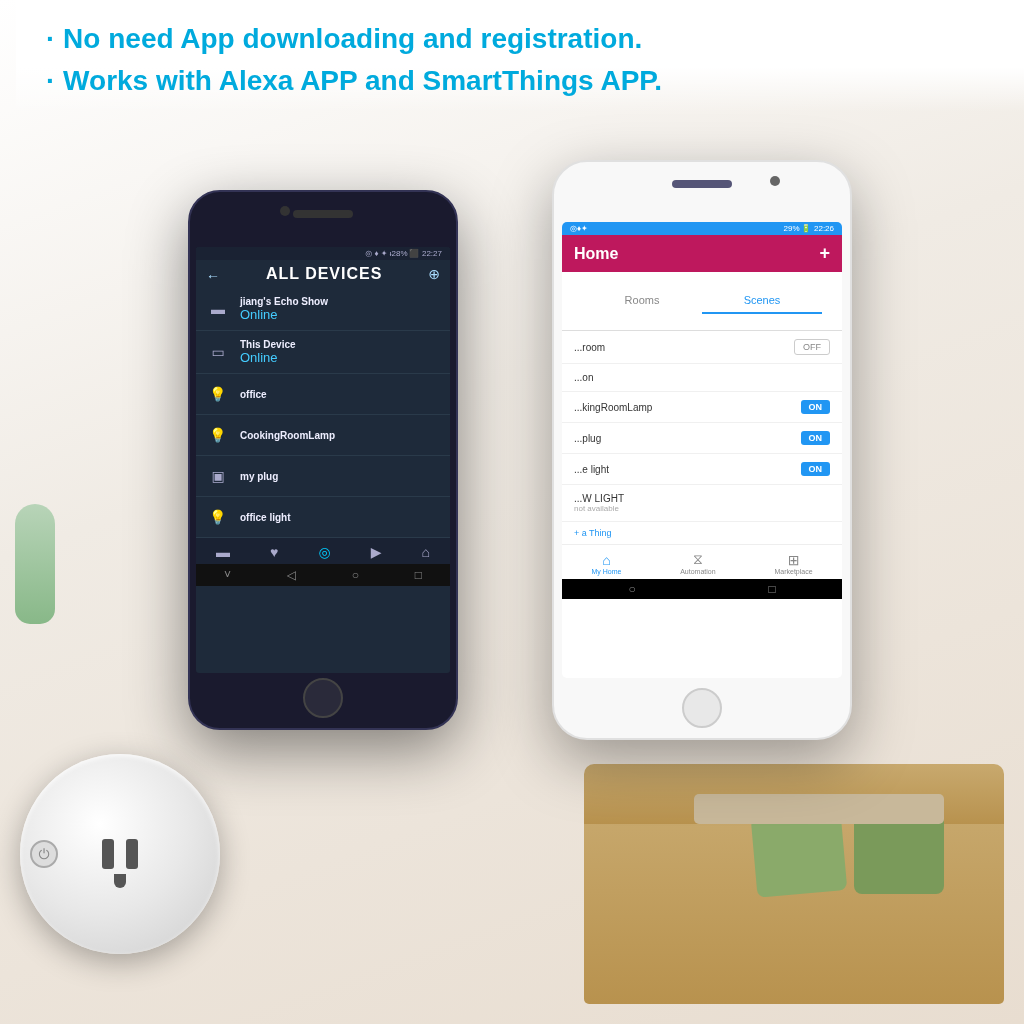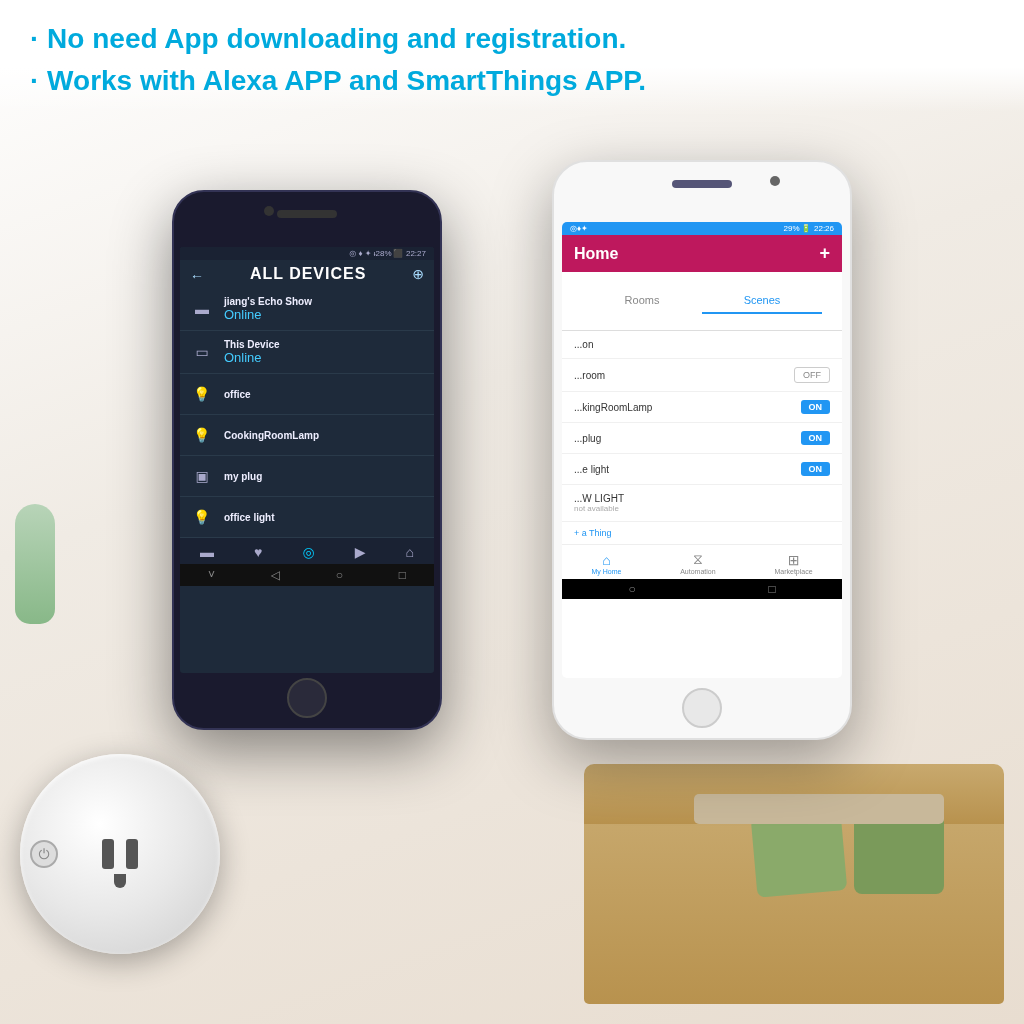--- a/index.html
+++ b/index.html
@@ -16,21 +16,21 @@
     .bg {
       position: absolute;
       top: 0; left: 0;
       width: 100%; height: 100%;
       background: linear-gradient(160deg, #ffffff 0%, #f0ebe4 40%, #e8ddd0 100%);
     }
 
     
     .top-text {
       position: absolute;
-      top: 0; left: 0; right: 0;
+      top: 0; left: 16px; right: 0;
       padding: 18px 30px 10px 30px;
       background: linear-gradient(180deg, #ffffff 60%, rgba(255,255,255,0) 100%);
     }
     .top-text p {
       font-size: 28px;
       font-weight: 600;
       color: #00aadd;
       line-height: 1.5;
     }
 
@@ -113,21 +113,21 @@
       top: 60px; left: 8px; right: 8px; bottom: 60px;
       background: #ffffff;
       border-radius: 5px;
       overflow: hidden;
     }
 
     
     .phone-front {
       position: absolute;
       top: 60px;
-      left: 0;
+      left: 16px;
       width: 270px;
       height: 540px;
       background: #1a1a2e;
       border-radius: 32px;
       box-shadow: 0 20px 60px rgba(0,0,0,0.45);
       overflow: hidden;
       border: 2px solid #333355;
     }
     .phone-front-screen {
       position: absolute;
@@ -408,25 +408,25 @@
         <span class="st-add-btn">+</span>
       </div>
 
       <div class="st-tabs">
         <div class="st-tab">Rooms</div>
         <div class="st-tab active">Scenes</div>
       </div>
 
       <div class="st-device-list">
         <div class="st-device-item">
-          <span class="st-device-name">...on</span>
-        </div>
-        <div class="st-device-item">
           <span class="st-device-name">...room</span>
           <span class="st-toggle-off">OFF</span>
+        </div>
+        <div class="st-device-item">
+          <span class="st-device-name">...on</span>
         </div>
         <div class="st-device-item">
           <span class="st-device-name">...kingRoomLamp</span>
           <span class="st-toggle-on">ON</span>
         </div>
         <div class="st-device-item">
           <span class="st-device-name">...plug</span>
           <span class="st-toggle-on">ON</span>
         </div>
         <div class="st-device-item">

